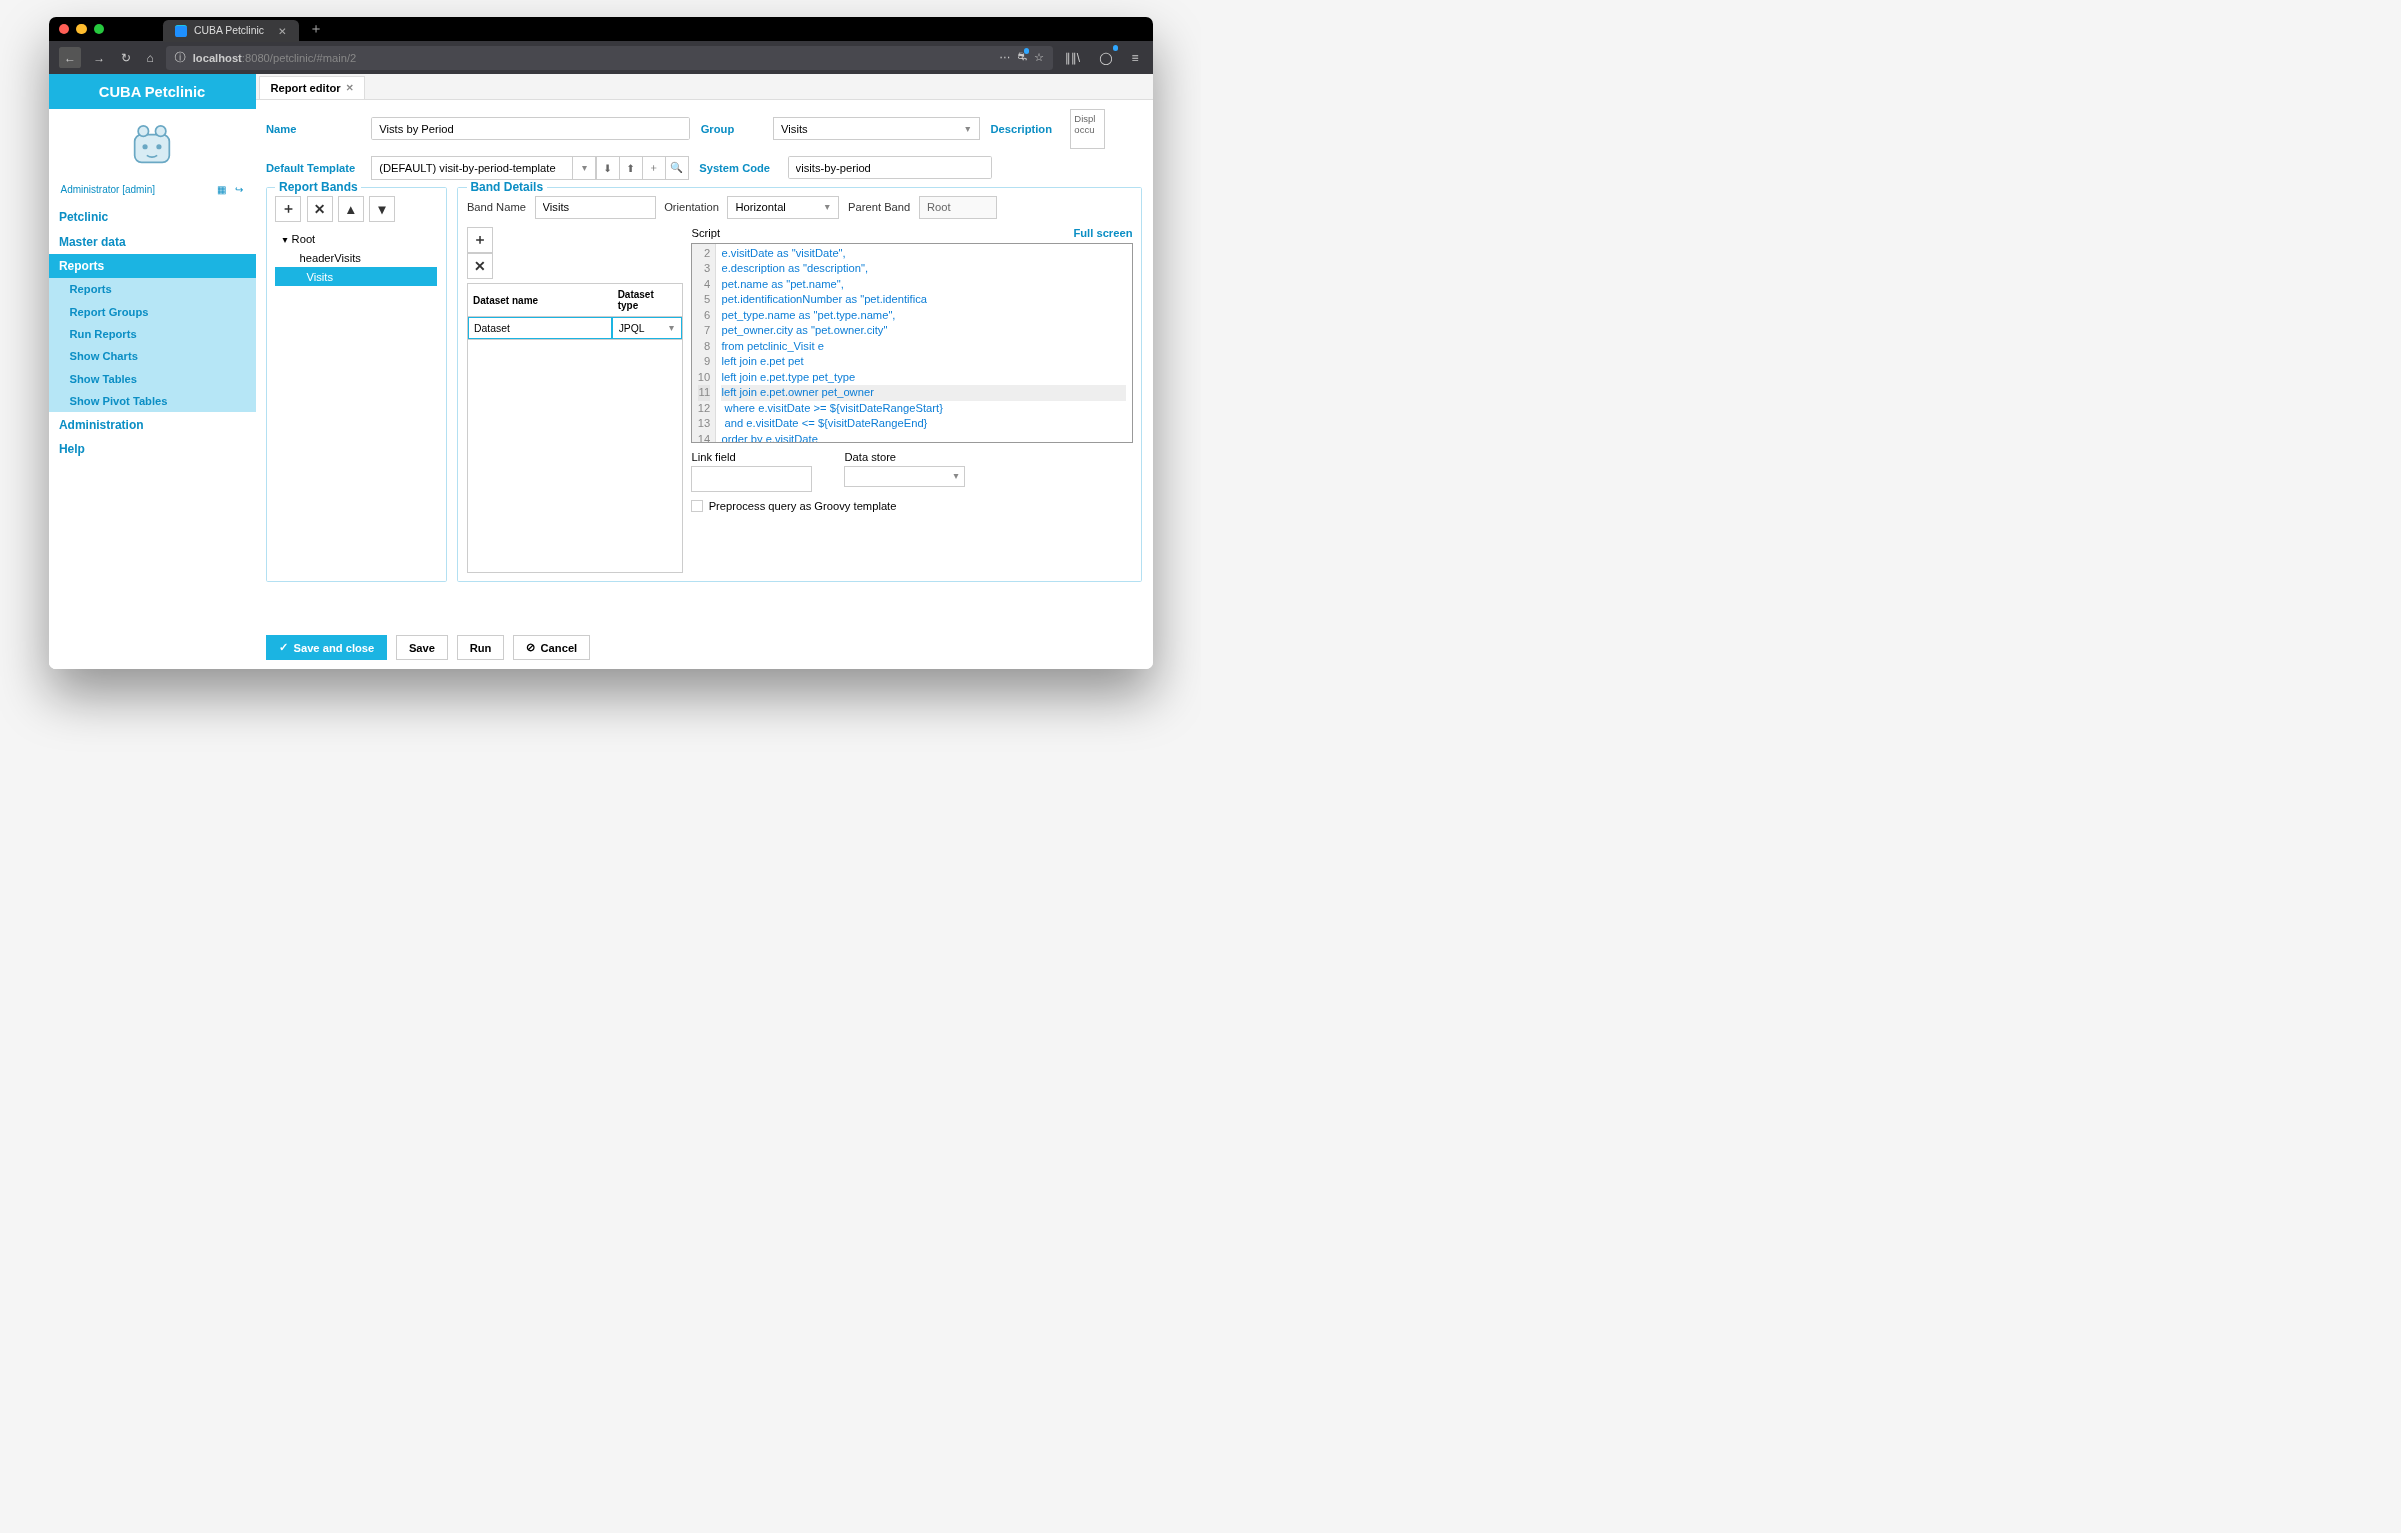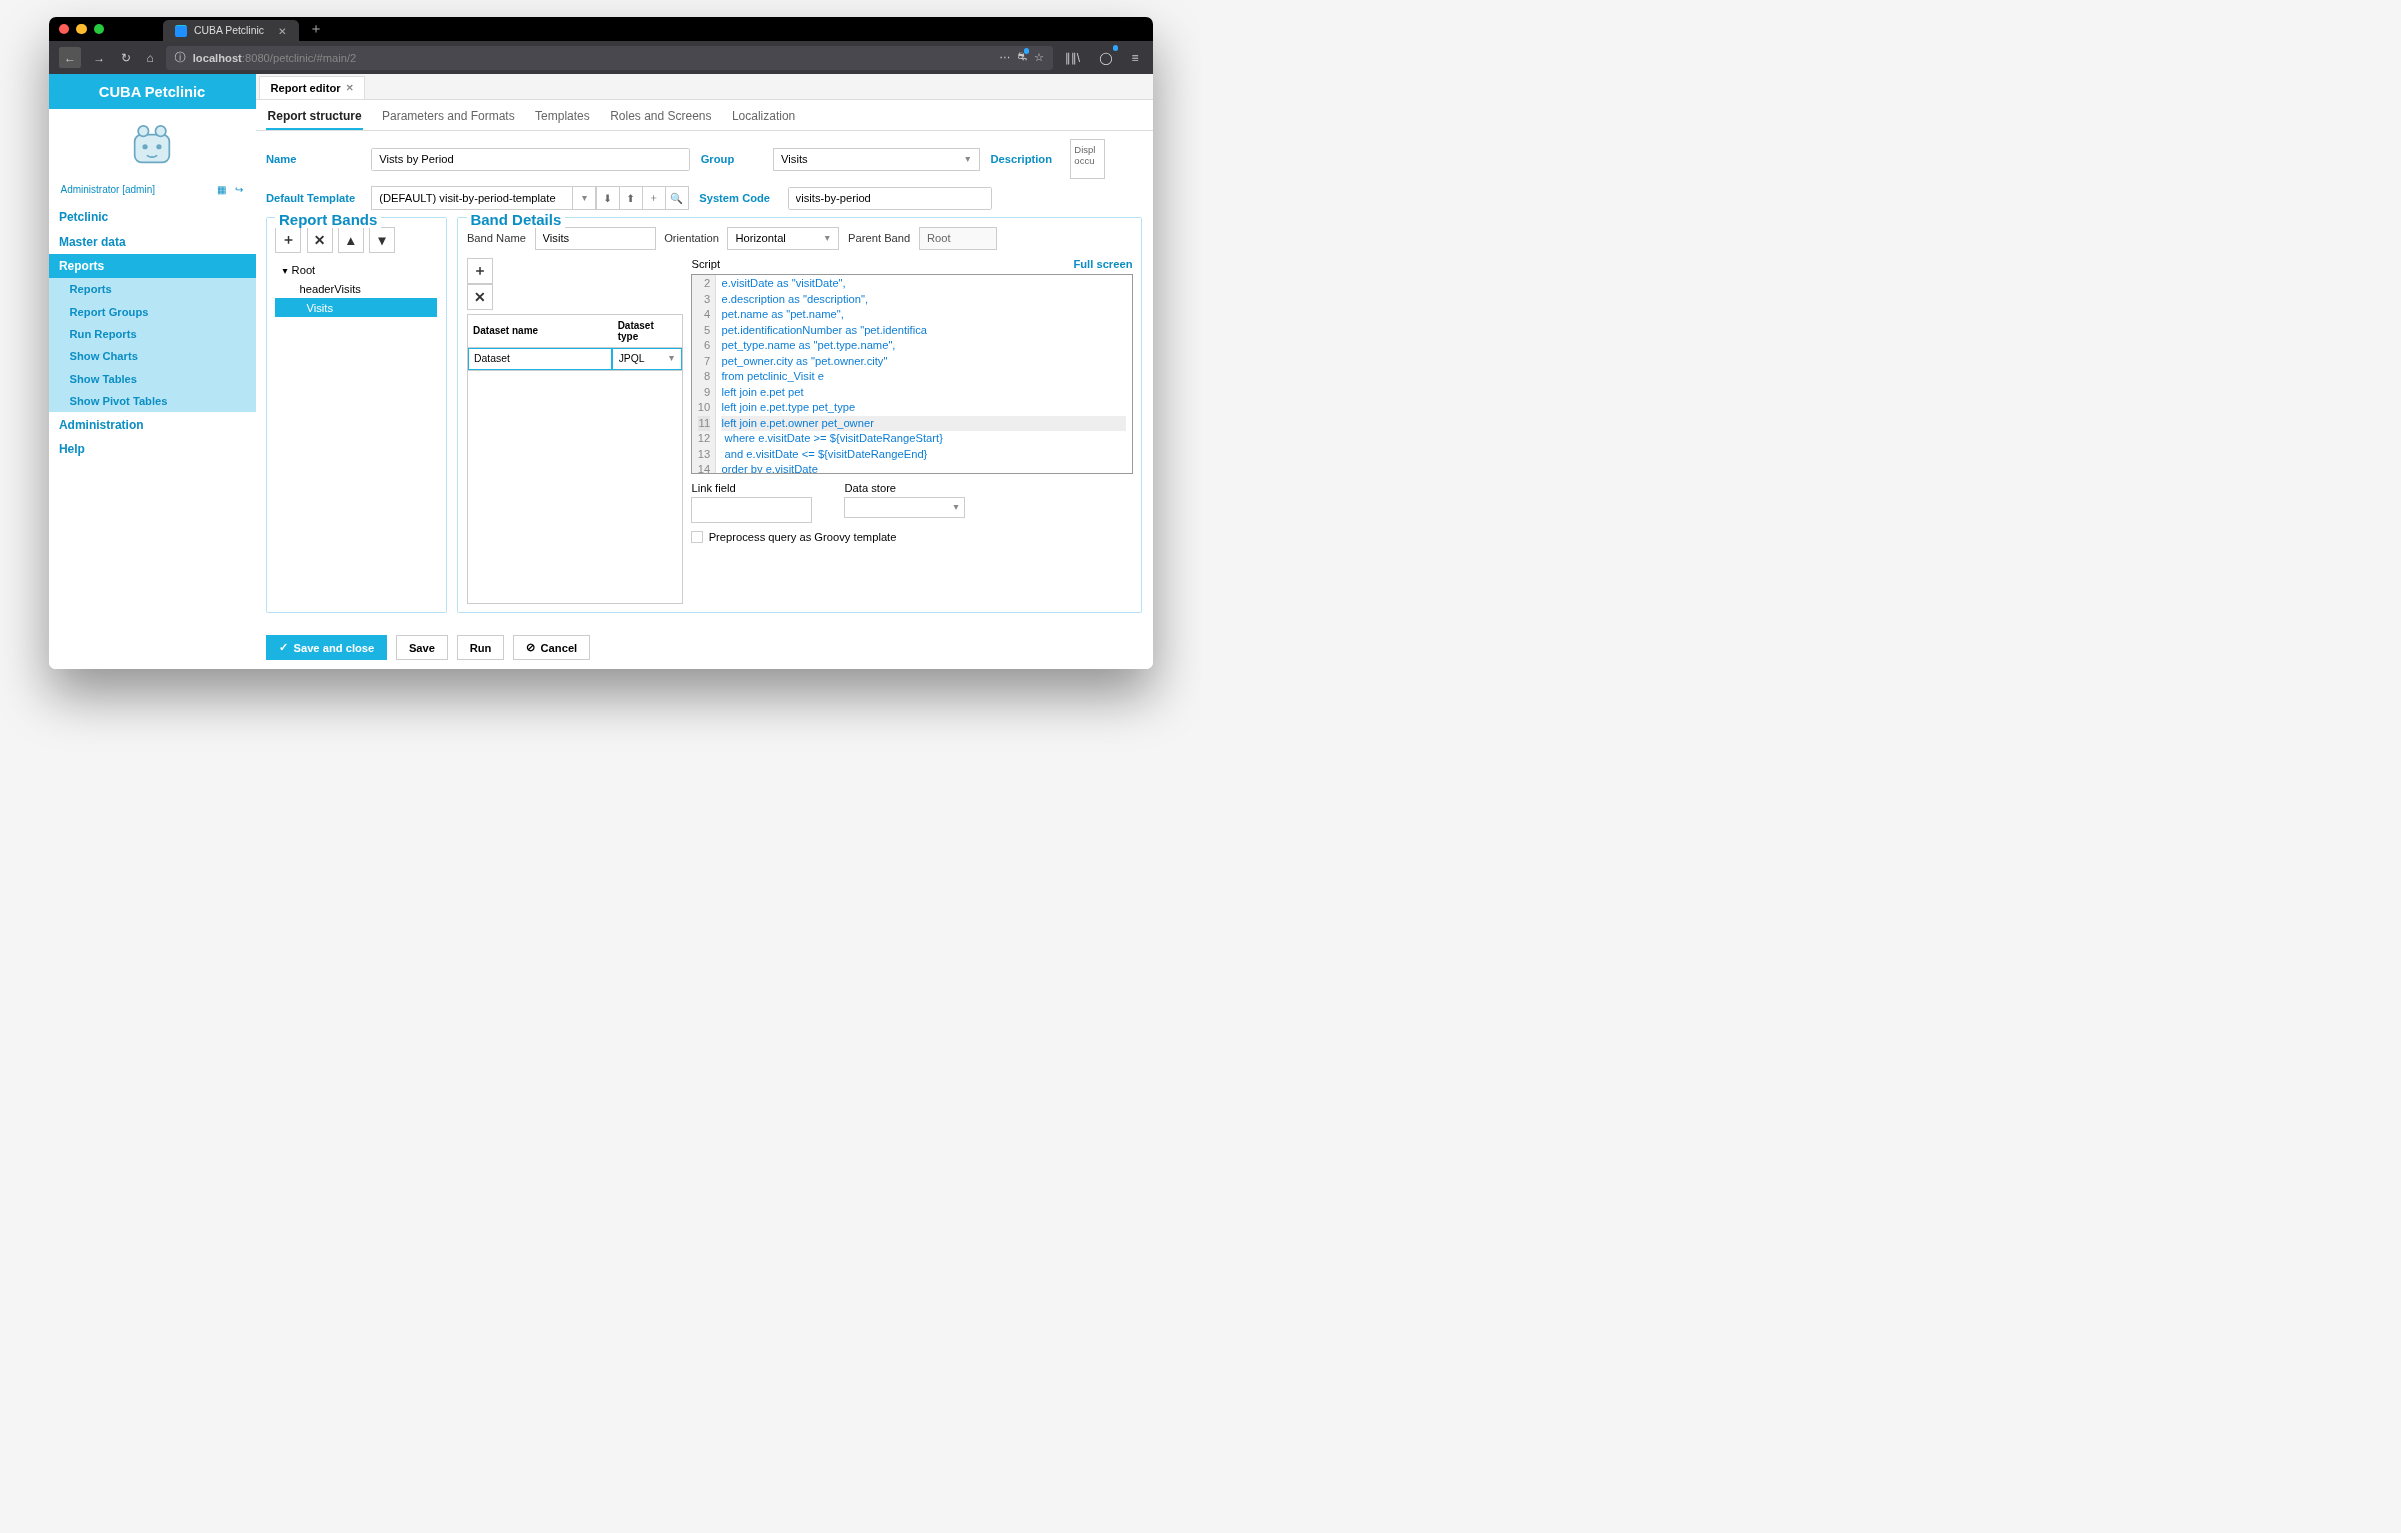--- a/index.html
+++ b/index.html
@@ -63,21 +63,21 @@
 .form-select.group { width: 207px; }
 .desc-box { border: 0.9px solid #ccc; width: 35px; height: 40px; padding: 3.5px; font-size: 9.5px; color: #666; overflow: hidden; }
 .template-row .form-select { width: 202px; }
 .icon-btn { border: 0.9px solid #ccc; background: #fff; width: 24px; height: 24px; display: inline-flex; align-items: center; justify-content: center; color: #666; cursor: pointer; margin-left: -0.9px; font-size: 10.4px; }
 .btn-group { display: inline-flex; }
 .syscode { width: 204px; }
 
 
 .panels { display: flex; gap: 10.4px; margin-top: 7px; }
 .fieldset { border: 0.9px solid #b3e0f2; border-radius: 1.7px; position: relative; padding: 8.6px; }
-.fieldset-legend { position: absolute; top: -7.8px; left: 8.6px; background: #fff; color: #0b8ec4; font-size: 15px; padding: 0 3.5px; font-weight: bold; }
+.fieldset-legend { position: absolute; top: -7.8px; left: 8.6px; background: #fff; color: #0b8ec4; font-size: 12px; padding: 0 3.5px; font-weight: bold; }
 
 .bands-panel { width: 181px; }
 .bands-panel .toolbar-row { display: flex; gap: 5.2px; margin-bottom: 7px; }
 .tb-sq { border: 0.9px solid #ccc; background: #fff; width: 26px; height: 26px; display: flex; align-items: center; justify-content: center; cursor: pointer; font-weight: bold; color: #333; }
 .tree { font-size: 11.2px; }
 .tree-node { padding: 3.5px 5.2px; cursor: pointer; }
 .tree-node.root { font-weight: normal; }
 .tree-node.root::before { content: '▼ '; font-size: 8.6px; }
 .tree-child { padding-left: 24px; padding-top: 3.5px; padding-bottom: 3.5px; }
 .tree-child.selected { background: #1bb4e2; color: #fff; padding-left: 31px; }
@@ -201,27 +201,20 @@
         <li class="menu-item">Help</li>
       </ul>
     </div>
 
     <div class="main">
       <div class="tabstrip">
         <div class="app-tab">
           <span>Report editor</span>
           <span class="x">✕</span>
         </div>
-      </div>
-      <div class="inner-tabs">
-        <div class="inner-tab active">Report structure</div>
-        <div class="inner-tab">Parameters and Formats</div>
-        <div class="inner-tab">Templates</div>
-        <div class="inner-tab">Roles and Screens</div>
-        <div class="inner-tab">Localization</div>
       </div>
 
       <div class="form-area">
 
         <div class="form-row">
           <span class="form-label">Name</span>
           <input class="form-input name" value="Vists by Period" style="">
           <span class="form-label wide">Group</span>
           <div class="form-select group">
             <span>Visits</span>

